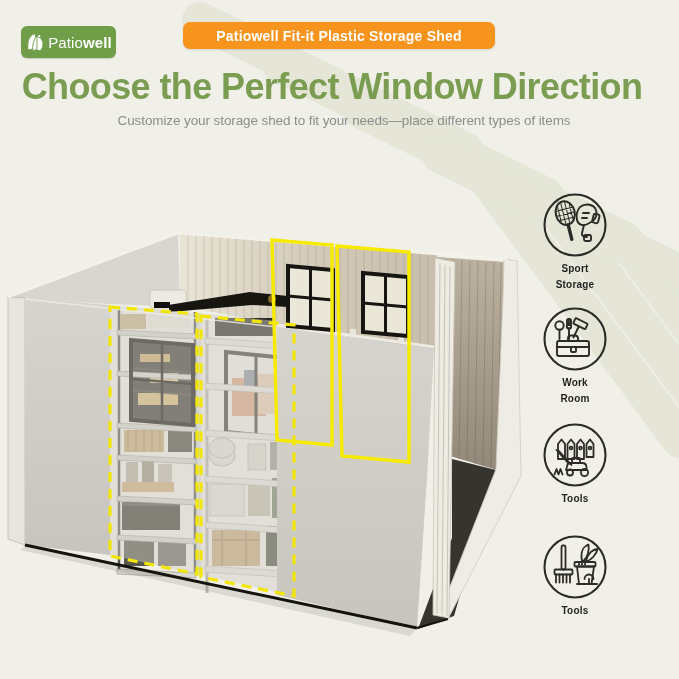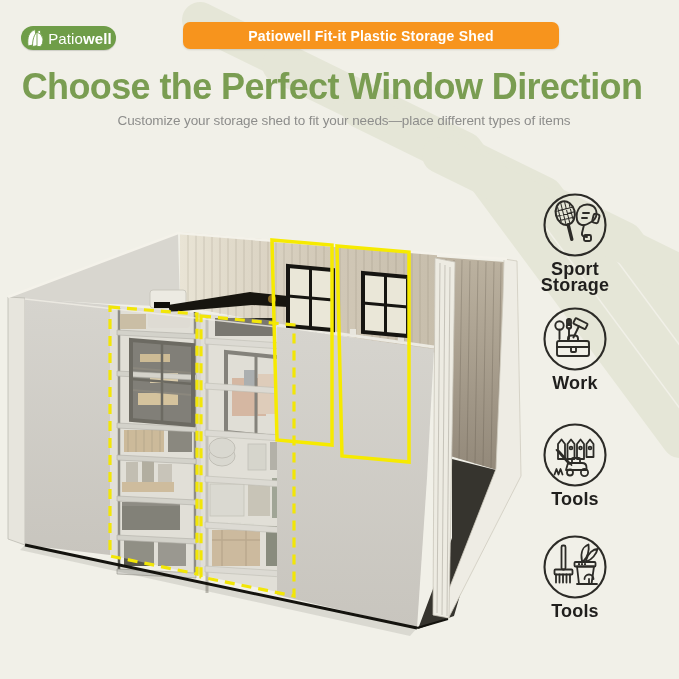--- a/index.html
+++ b/index.html
@@ -6,46 +6,46 @@
   body{
     width:679px;height:679px;position:relative;overflow:hidden;
     background:#f1f0e8;
     font-family:"Liberation Sans","DejaVu Sans",sans-serif;
   }
   .abs{position:absolute;}
   
   #watermark{left:0;top:0;width:679px;height:679px;pointer-events:none;}
   
   .logo{
-    left:21px;top:26px;width:95px;height:24px;background:#6f9d48;
-    border-radius:16px;display:flex;align-items:center;justify-content:center;
+    left:21px;top:26px;width:95px;height:32px;background:#6f9d48;
+    border-radius:6px;display:flex;align-items:center;justify-content:center;
     gap:3px;box-shadow:0 1px 1px rgba(0,0,0,.15);
   }
   .logo .word{color:#ffffff;font-size:15px;letter-spacing:.1px;}
   .logo .word b{font-weight:700;}
   
   .banner{
-    left:183px;top:22px;width:376px;height:27px;background:#f7941d;
+    left:183px;top:22px;width:312px;height:27px;background:#f7941d;
     border-radius:7px;display:flex;align-items:center;justify-content:center;
     color:#fff;font-weight:700;font-size:14px;letter-spacing:.2px;
     box-shadow:0 1px 2px rgba(0,0,0,.12);
   }
   .heading{
     left:0;top:66px;width:664px;text-align:center;
     font-size:36px;font-weight:700;letter-spacing:-.6px;color:#7a9d52;
   }
   .subtitle{
     left:0;top:110px;width:664px;text-align:center;
     font-size:13.5px;line-height:21px;color:#8d8d8b;letter-spacing:-.1px;padding-left:12px;
   }
   
   .use-case{left:510px;width:130px;text-align:center;}
   .use-case .circle{display:block;margin:0 auto;}
   .use-case .lbl{
-    margin-top:3px;font-size:18px;font-weight:700;color:#201f1d;
+    margin-top:3px;font-size:10px;font-weight:700;color:#201f1d;
     line-height:16px;letter-spacing:.2px;
   }
   svg{display:block;}
 </style>
 </head>
 <body>
 
 <svg id="watermark" class="abs" viewBox="0 0 679 679" aria-hidden="true">
   <g fill="none" stroke="#e5e6d7" stroke-width="36" stroke-linejoin="round" stroke-linecap="round">
     <path d="M200,20 L465,150 L680,440"></path>
@@ -294,20 +294,21 @@
       <rect x="25" y="13" width="4" height="6" rx="1.8"></rect>
       <circle cx="27" cy="20.5" r="2.2"></circle>
       <g transform="rotate(26 38 18)">
         <rect x="31.5" y="14.5" width="13.5" height="6" rx="1"></rect>
         <path d="M38,20.5 L38,33"></path>
       </g>
     </g>
   </svg>
   <div class="lbl">
     <div>Work</div>
+      <div>Room</div>
   </div>
 </div>
 
 <div class="abs use-case" style="top:422px">
   <svg class="circle" width="66" height="66" viewBox="0 0 66 66">
     <g fill="none" stroke="#2c2b27" stroke-width="1.8" stroke-linecap="round" stroke-linejoin="round">
       <circle cx="33" cy="33" r="30.5" stroke-width="2.1"></circle>
       <path d="M16,22 l3.5,-4.5 3.5,4.5 v15 h-7 z"></path>
       <path d="M25.5,22 l3.5,-4.5 3.5,4.5 v15 h-7 z"></path>
       <path d="M35,22 l3.5,-4.5 3.5,4.5 v15 h-7 z"></path>

